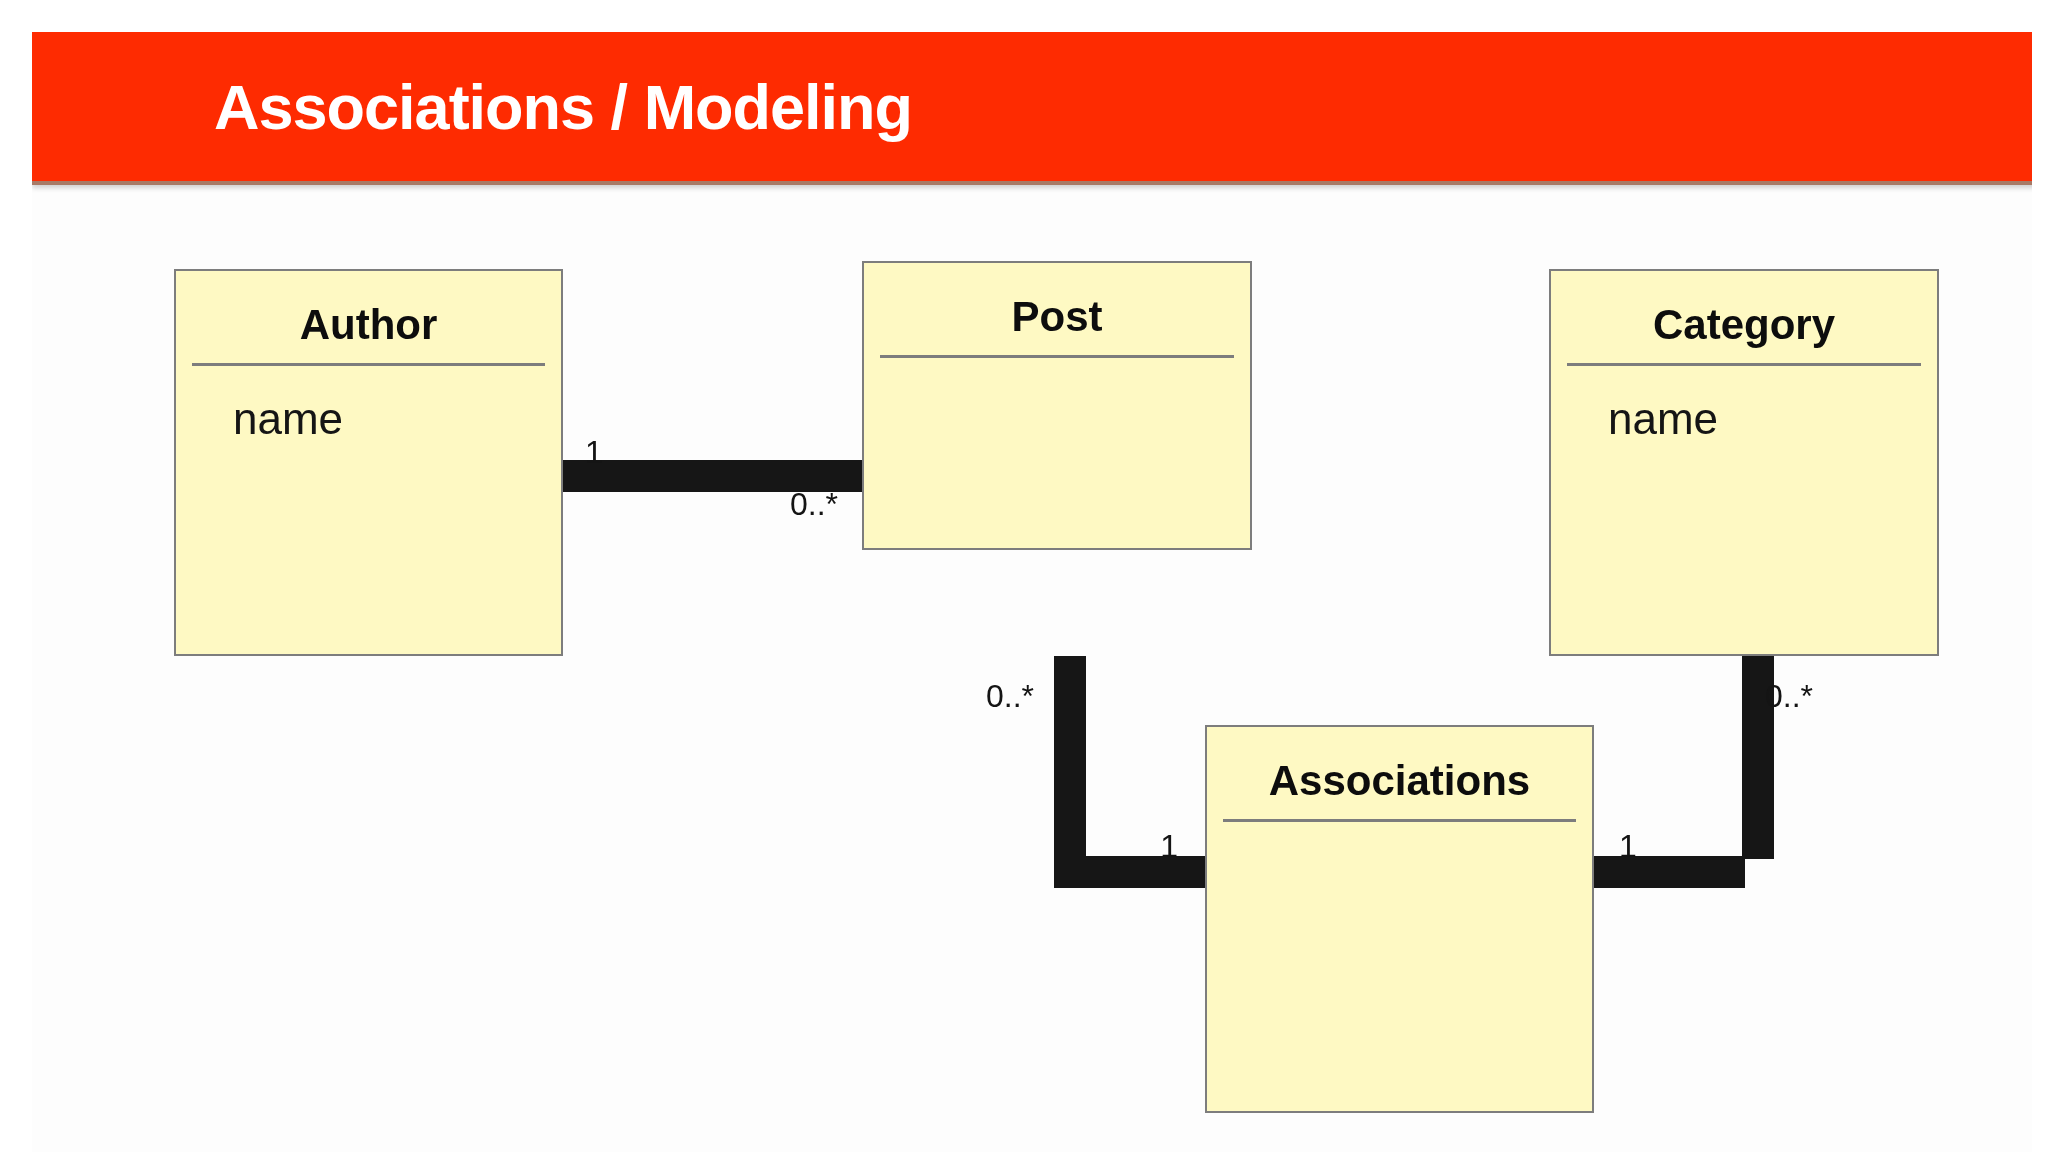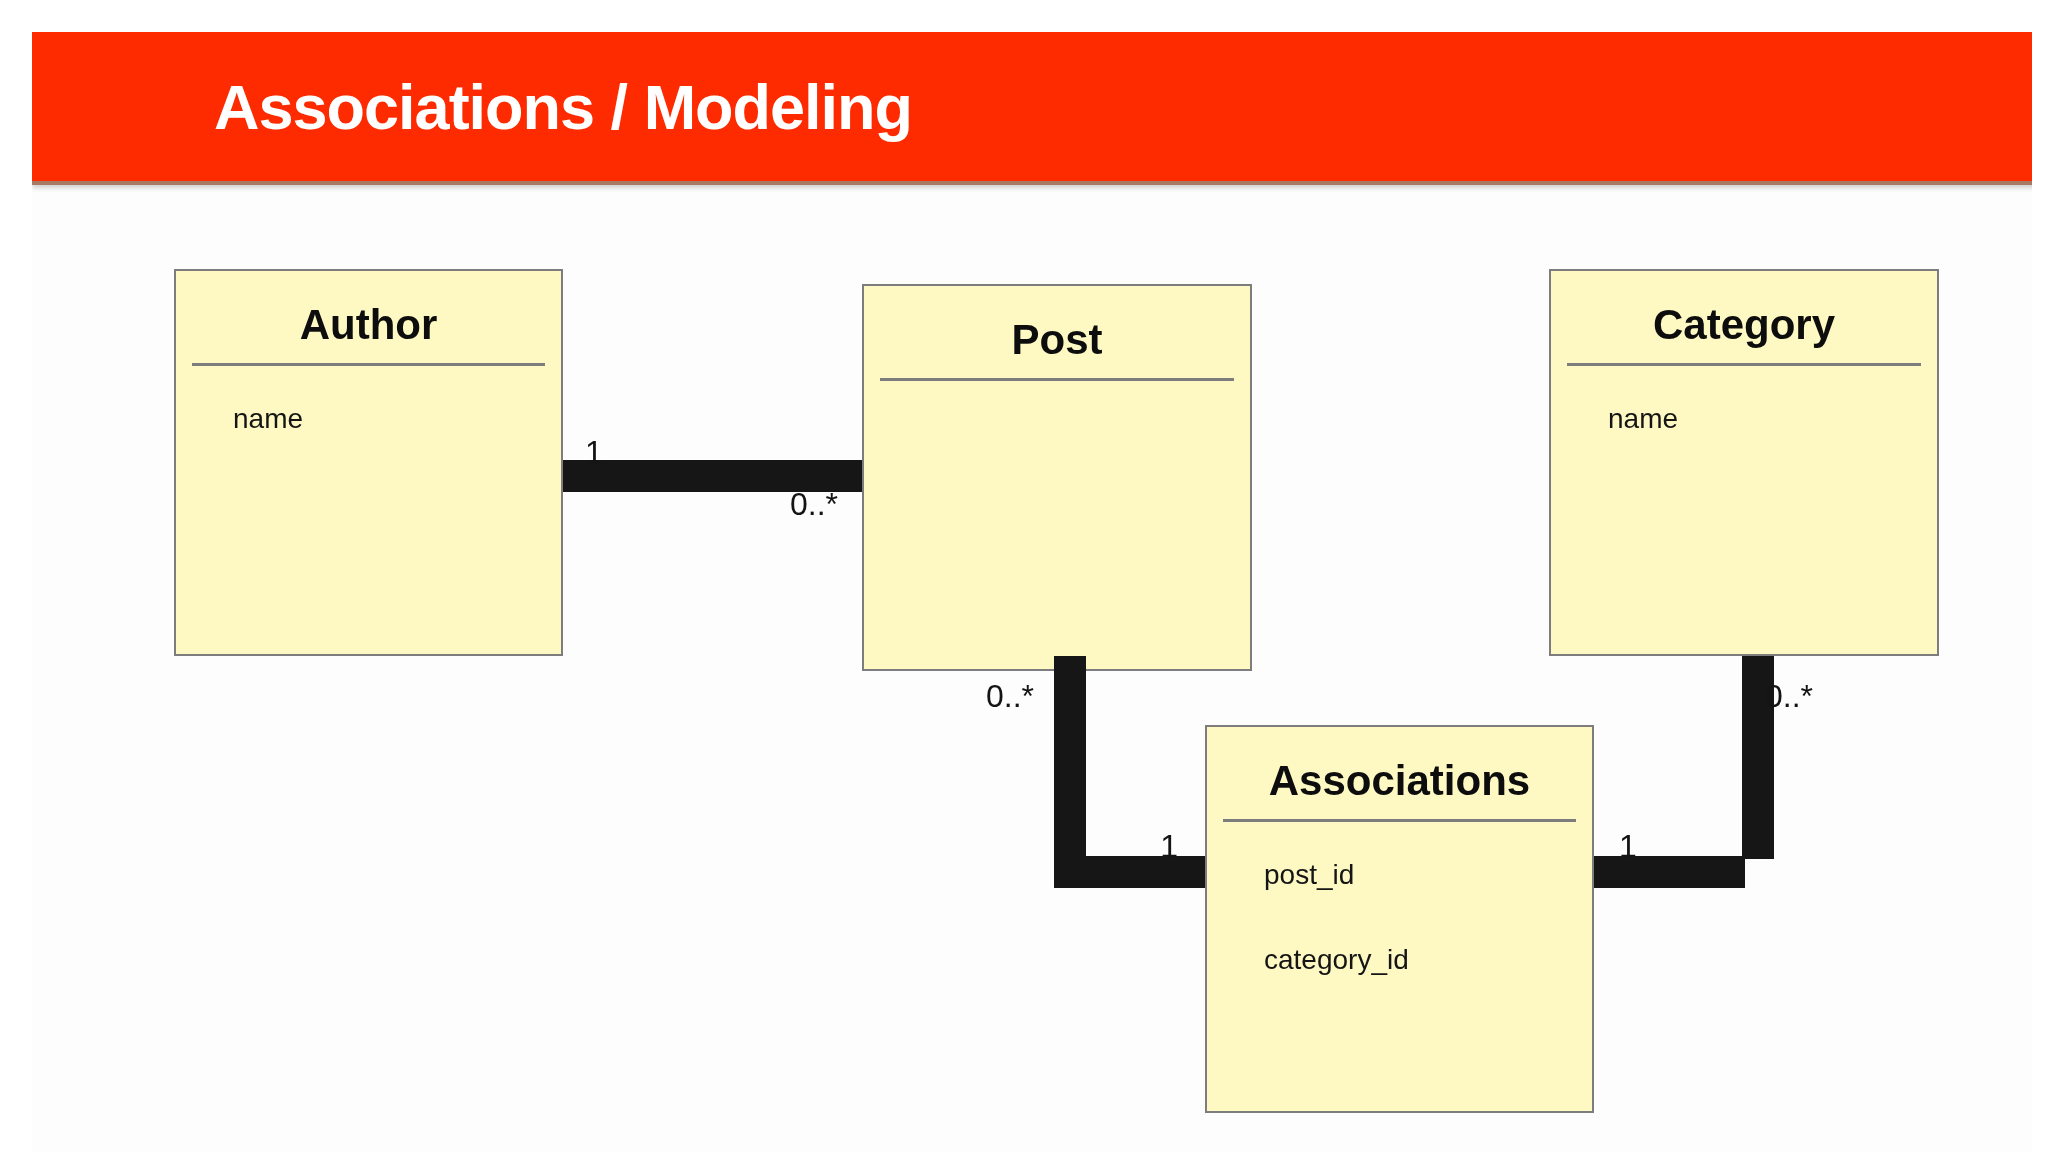--- a/index.html
+++ b/index.html
@@ -48,28 +48,28 @@
     justify-content: center;
     font-size: 42px;
     font-weight: bold;
     color: #0d0d0d;
     white-space: nowrap;
   }
   .entity-body {
     padding: 10px 0 0 25px;
   }
   .attr {
-    font-size: 28px;
+    font-size: 44px;
     line-height: 53px;
     color: #151515;
     white-space: nowrap;
   }
 
   #entity-author       { left: 142px;  top: 237px; width: 389px; height: 387px; }
-  #entity-post         { left: 830px;  top: 252px; width: 390px; height: 387px; }
+  #entity-post         { left: 830px;  top: 229px; width: 390px; height: 289px; }
   #entity-category     { left: 1517px; top: 237px; width: 390px; height: 387px; }
   #entity-categorypost { left: 1173px; top: 693px; width: 389px; height: 388px; }
 
   
   .cline { position: absolute; background: #161616; }
   #line-author-post        { left: 531px;  top: 428px; width: 299px; height: 3px; }
   #line-post-down          { left: 1022px; top: 624px; width: 3px;   height: 203px; }
   #line-post-elbow         { left: 1022px; top: 824px; width: 151px; height: 3px; }
   #line-category-down      { left: 1710px; top: 624px; width: 3px;   height: 203px; }
   #line-category-elbow     { left: 1562px; top: 824px; width: 151px; height: 3px; }
@@ -110,24 +110,20 @@
 
   <div class="entity" id="entity-category">
     <div class="entity-title">Category</div>
     <div class="entity-body">
       <div class="attr">name</div>
     </div>
   </div>
 
   <div class="entity" id="entity-categorypost">
     <div class="entity-title">Associations</div>
-    <div class="entity-body">
-      <div class="attr">post_id</div>
-      <div class="attr">category_id</div>
-    </div>
   </div>
 
   <div class="cline" id="line-author-post"></div>
   <div class="cline" id="line-post-down"></div>
   <div class="cline" id="line-post-elbow"></div>
   <div class="cline" id="line-category-down"></div>
   <div class="cline" id="line-category-elbow"></div>
 
   <div class="mult" id="mult-author-one">1</div>
   <div class="mult" id="mult-post-many">0..*</div>

